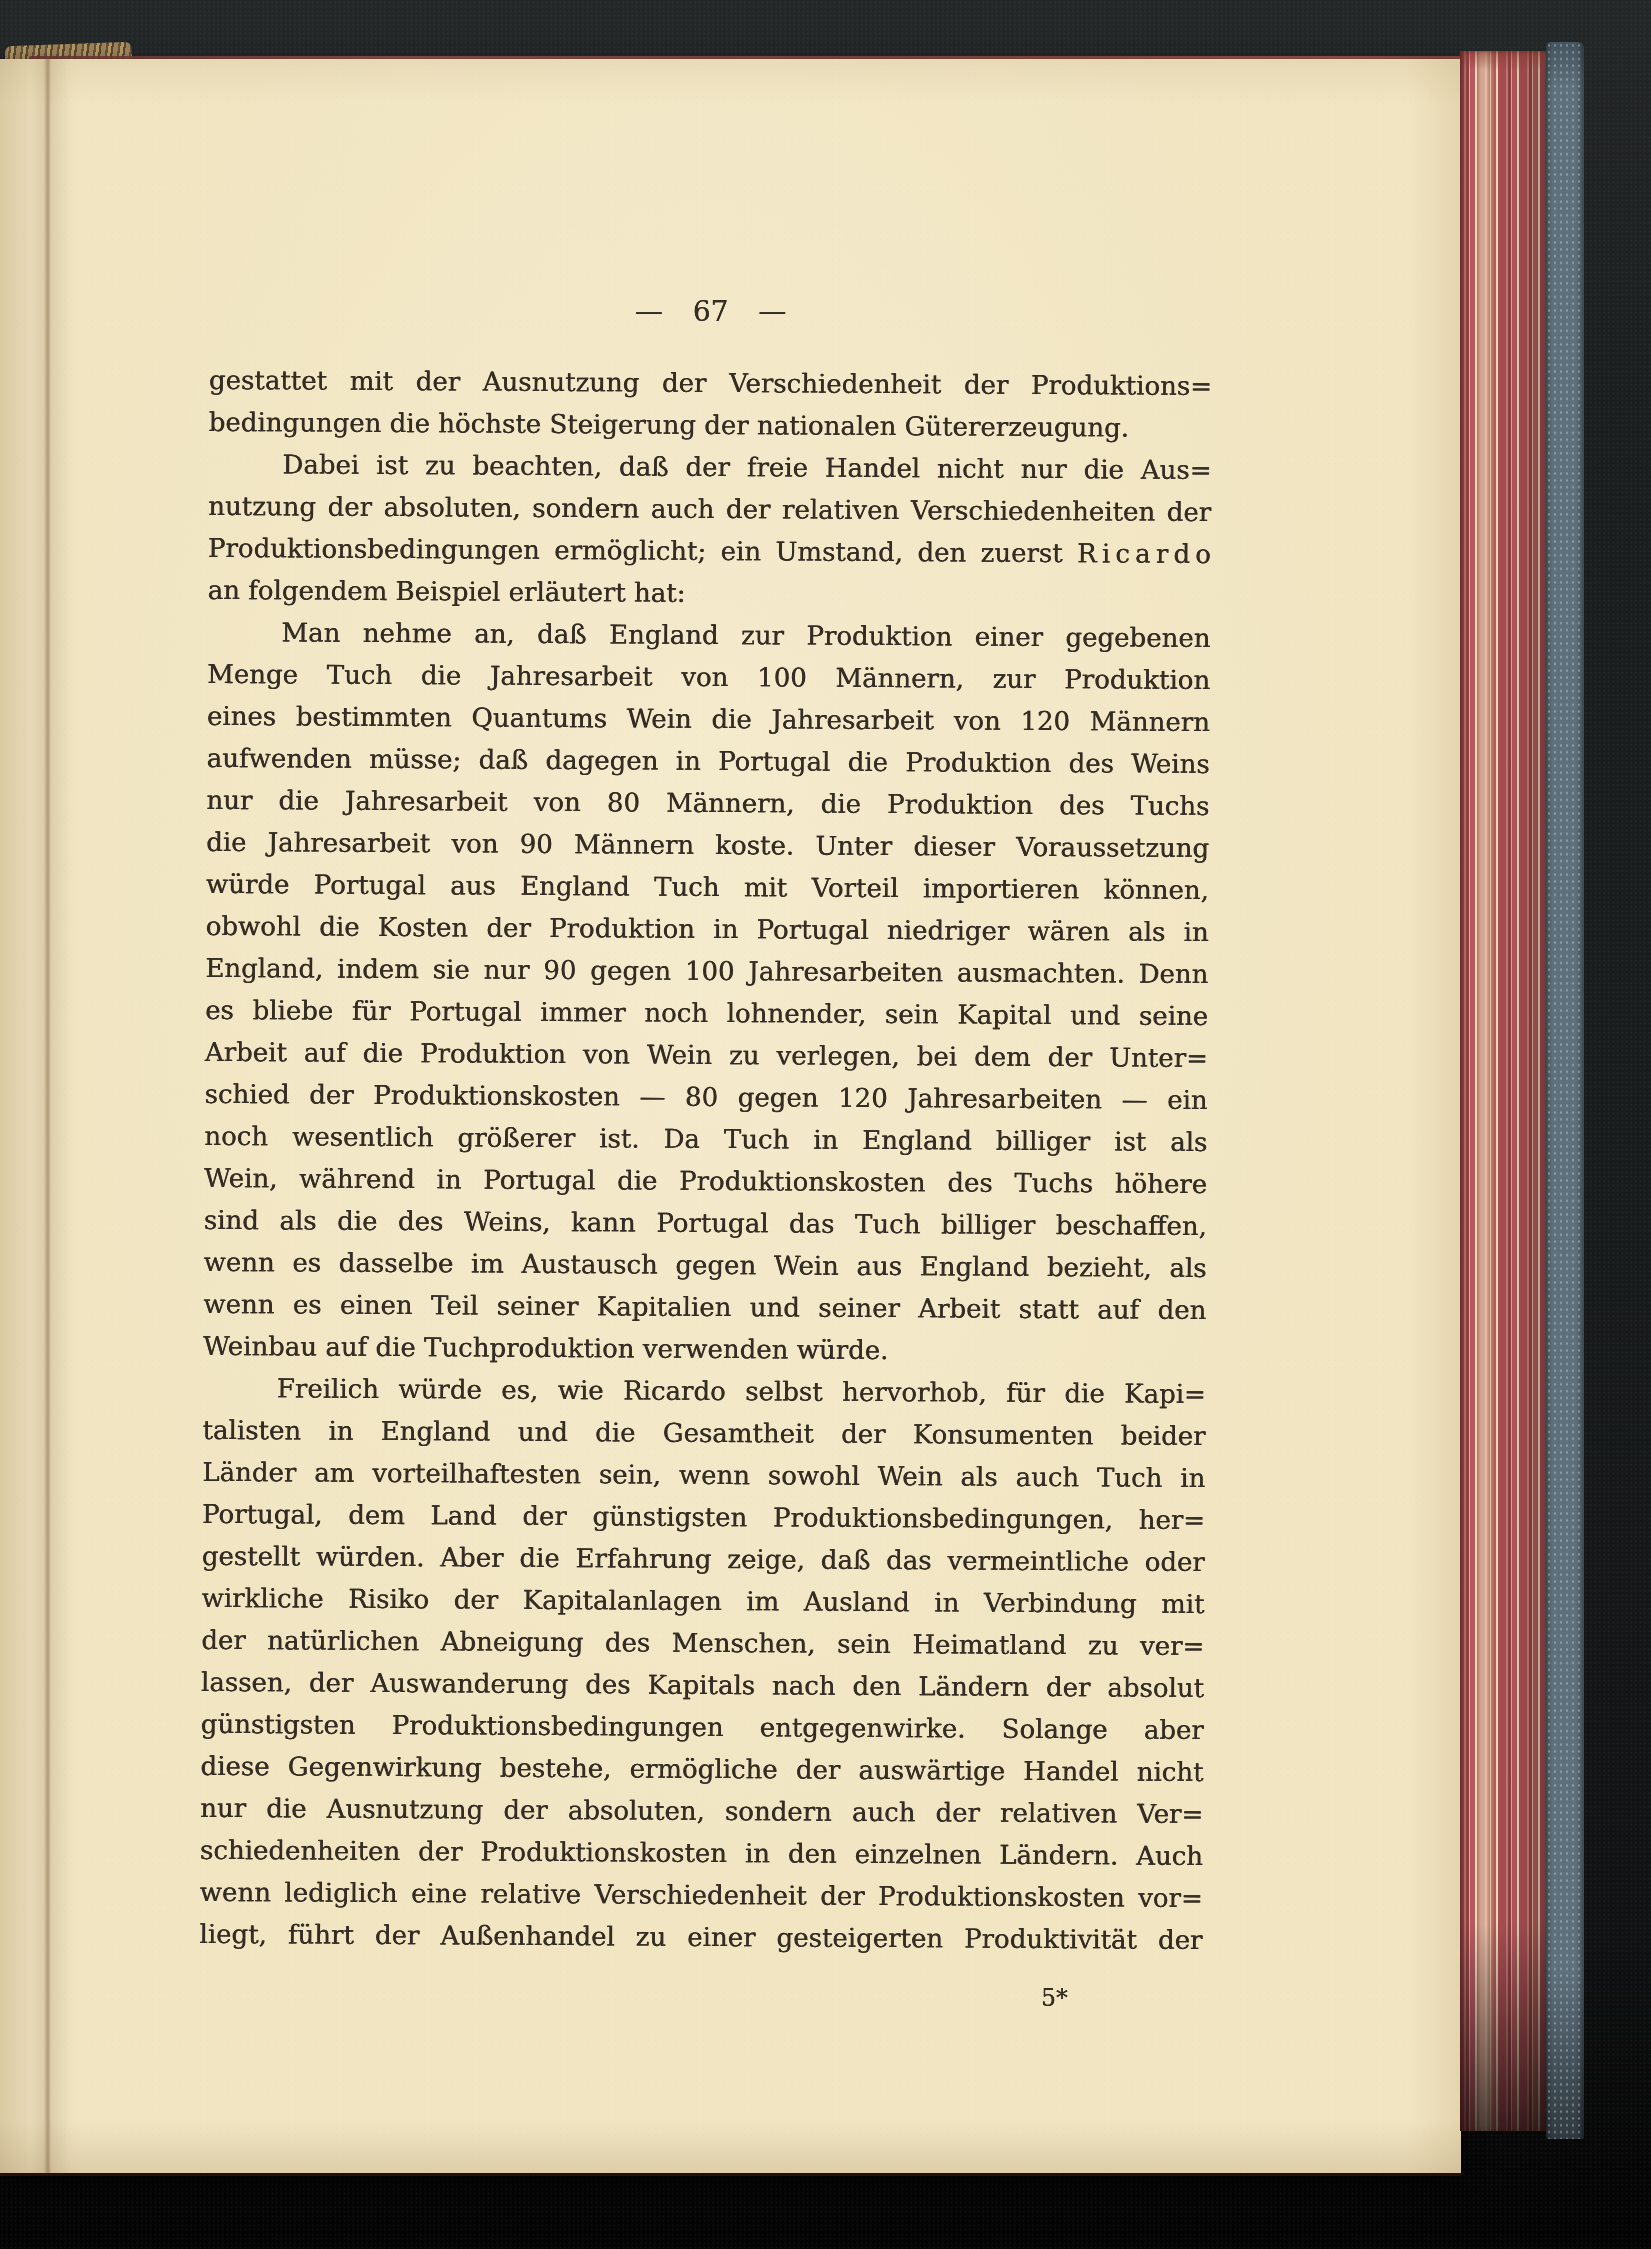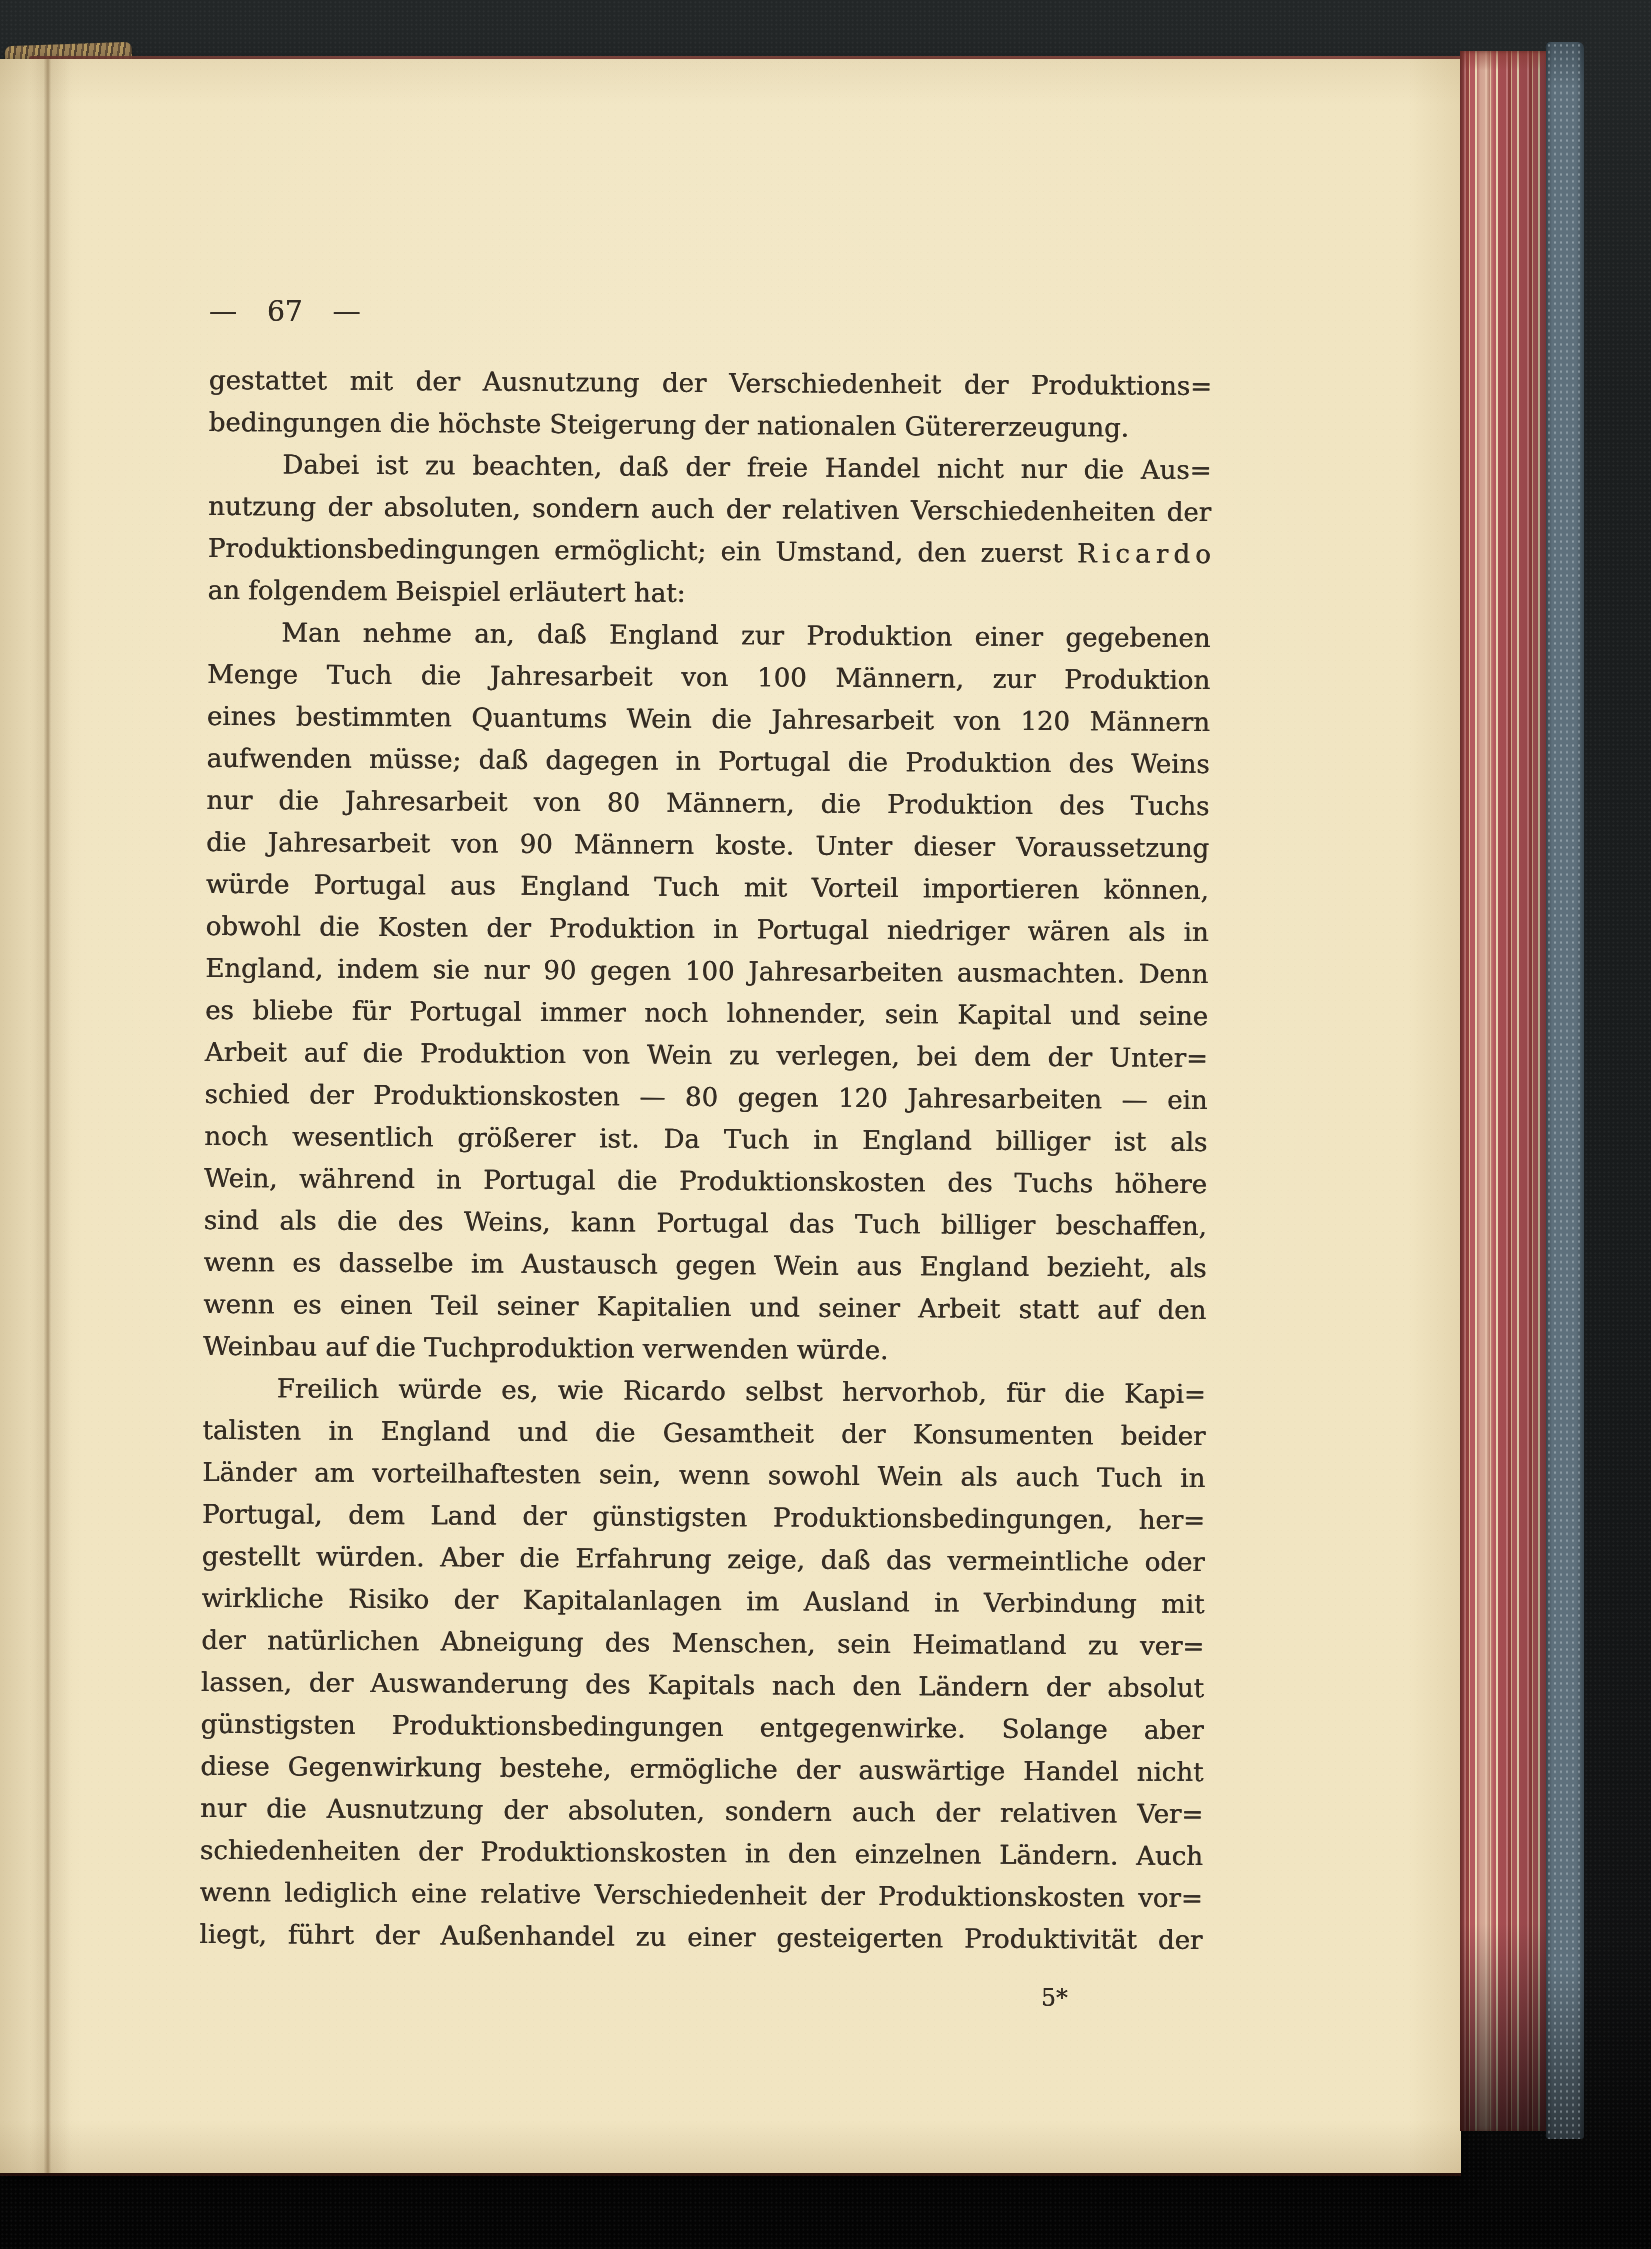--- a/index.html
+++ b/index.html
@@ -73,21 +73,21 @@
       linear-gradient(180deg, rgba(20,30,36,0.35) 0px, rgba(0,0,0,0) 45px,
         rgba(0,0,0,0) 92%, rgba(0,0,0,0.5) 100%),
       linear-gradient(90deg, rgba(25,35,42,0.55) 0px, rgba(0,0,0,0) 6px,
         rgba(0,0,0,0) 30px, rgba(15,22,26,0.45) 38px);
     background-size:6px 6.8px,100% 100%,100% 100%;
     border-radius:4.5px 6px 3px 3px;
   }
   
   .page-number{
     position:absolute;left:209px;top:238px;width:1003px;
-    text-align:left;
+    text-align:center;
     font-size:28px;line-height:30px;
     color:var(--ink,#362e25);
     word-spacing:21px;
     text-shadow:0.3px 0 0 currentColor;
   }
   .text-block{
     position:absolute;left:209px;top:303px;width:1003px;
     transform:rotate(0.35deg);transform-origin:50% 0;
     color:var(--ink,#362e25);
   }

